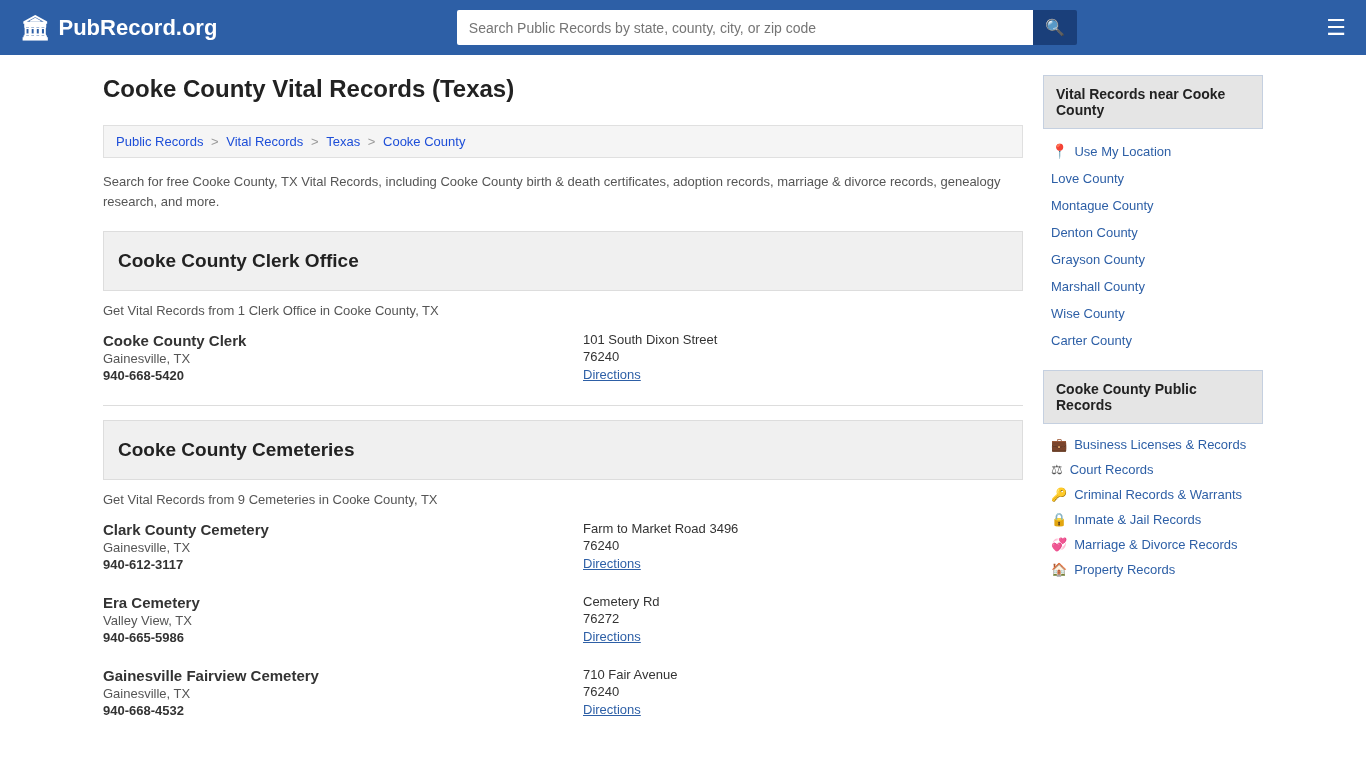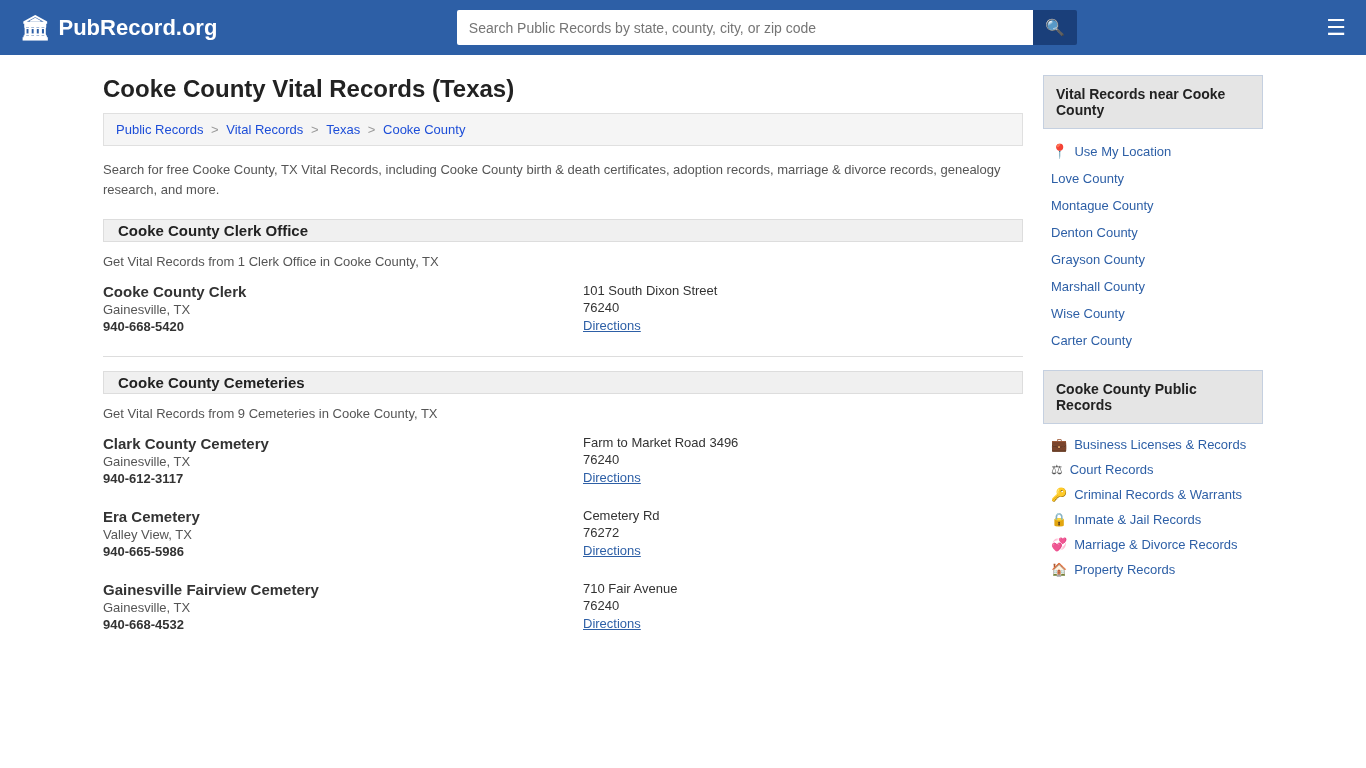--- a/index.html
+++ b/index.html
@@ -70,21 +70,21 @@
     }
     .sidebar {
       width: 220px;
       flex-shrink: 0;
     }
 
     
     .page-title {
       font-size: 24px;
       font-weight: bold;
-      margin-bottom: 10px;
+      margin-bottom: 22px;
       color: #222;
     }
 
     
     .breadcrumb {
       background: #f5f5f5;
       border: 1px solid #e0e0e0;
       padding: 8px 12px;
       font-size: 13px;
       margin-bottom: 14px;
@@ -104,22 +104,22 @@
       font-size: 13px;
       color: #555;
       margin-bottom: 20px;
       line-height: 1.5;
     }
 
     
     .section-header {
       background: #f0f0f0;
       border: 1px solid #ddd;
-      padding: 2px 14px;
-      font-size: 15px;
+      padding: 18px 14px;
+      font-size: 19px;
       font-weight: bold;
       color: #222;
       margin-bottom: 12px;
     }
 
     
     .section-desc {
       font-size: 13px;
       color: #555;
       margin-bottom: 14px;

